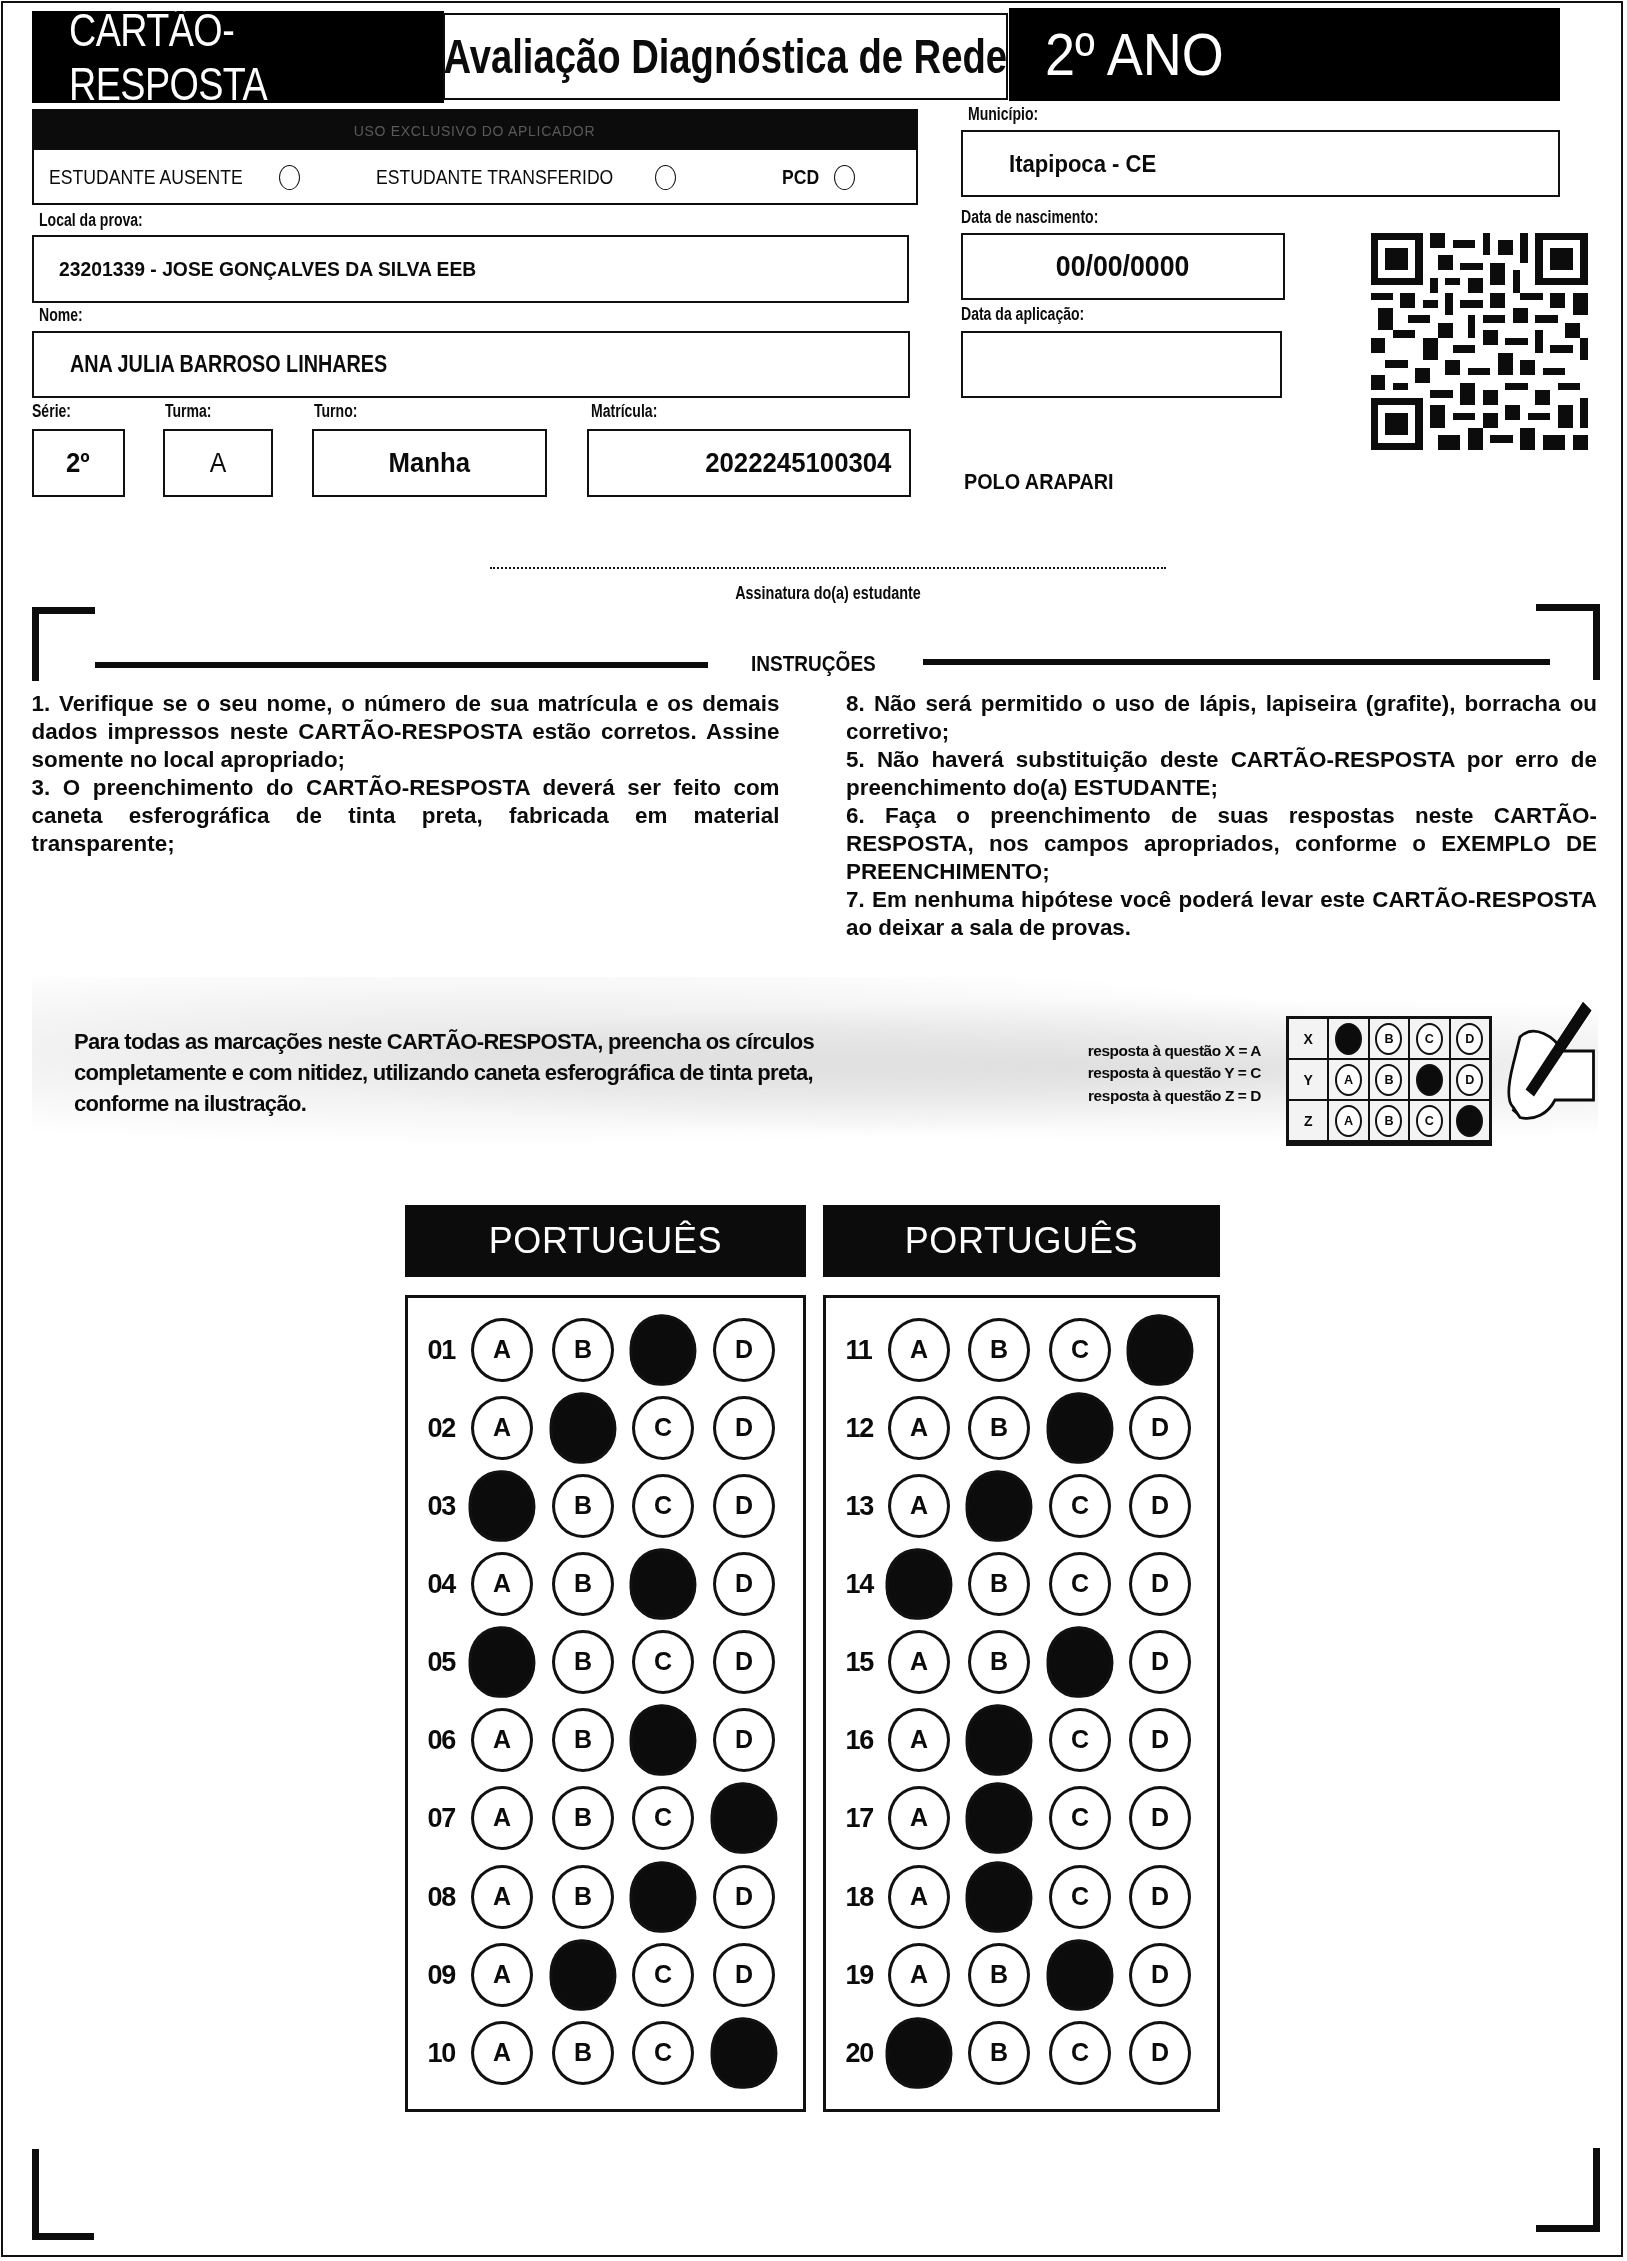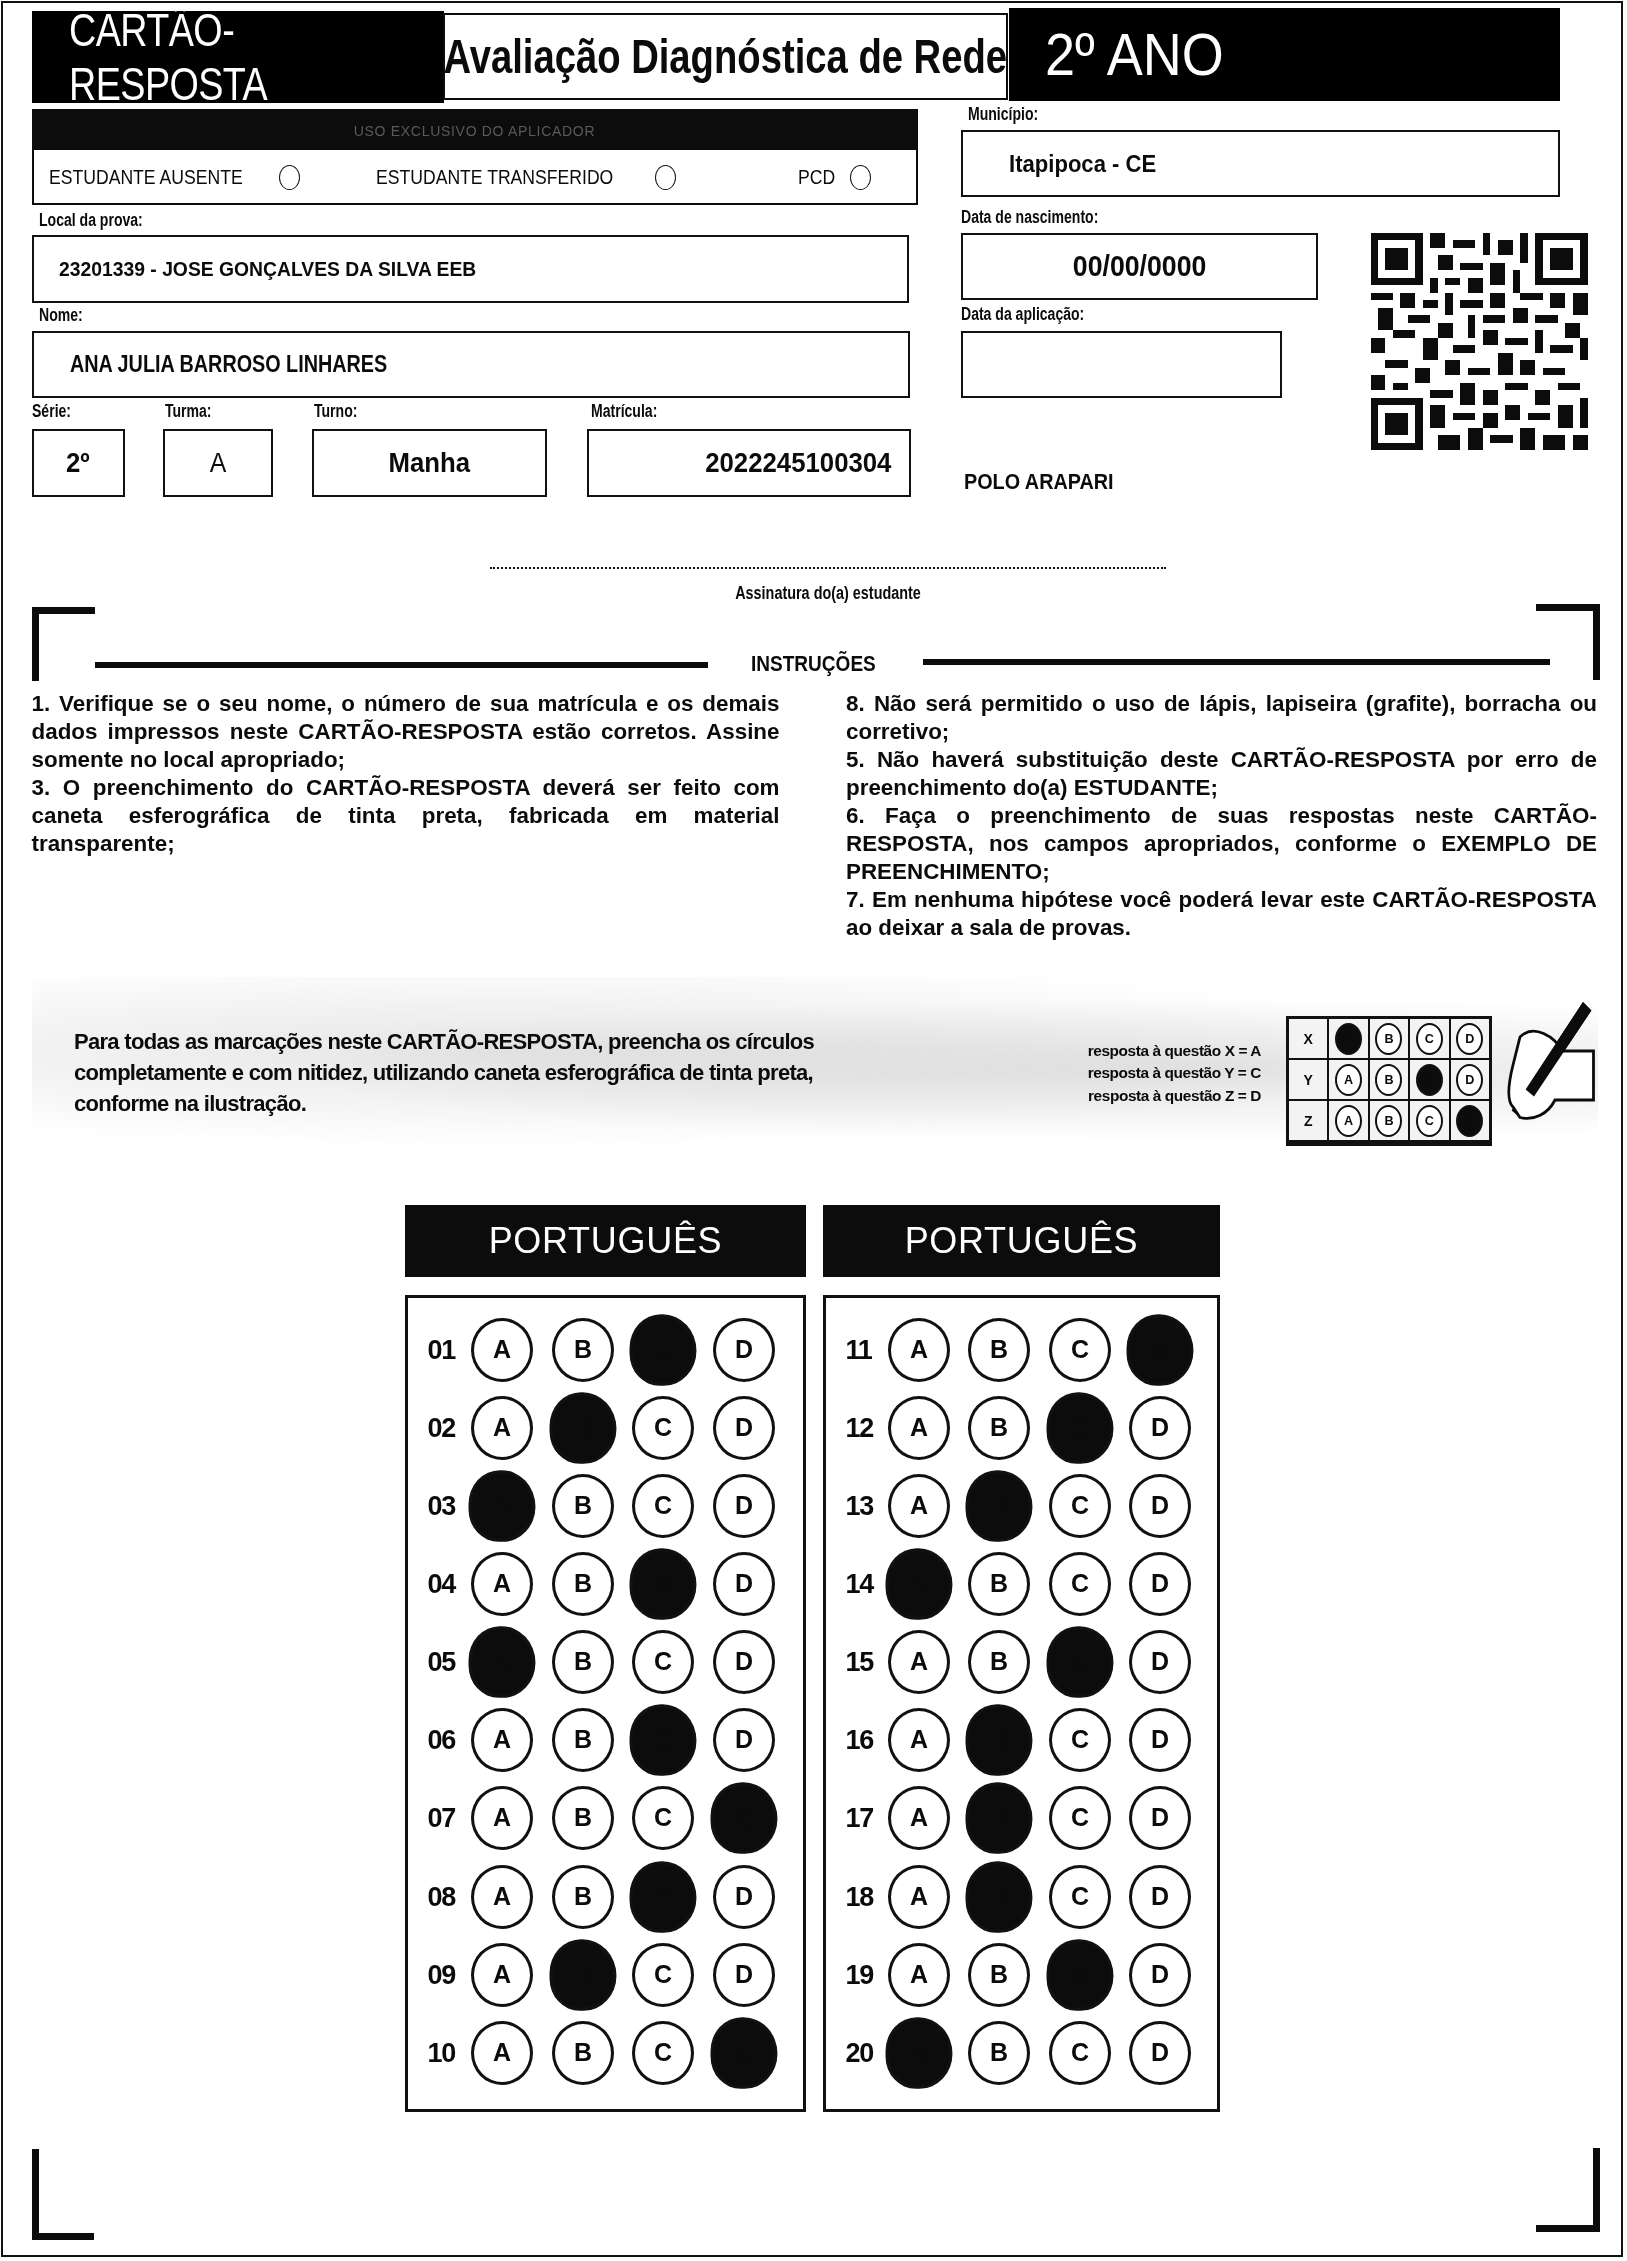--- a/index.html
+++ b/index.html
@@ -82,21 +82,21 @@
   <div class="app-band">USO EXCLUSIVO DO APLICADOR</div>
   <div class="app-row">
     <div class="app-item" style="left:15.4px;">
       <span class="lbl">ESTUDANTE AUSENTE</span>
       <span class="radio"></span>
     </div>
     <div class="app-item" style="left:342px;">
       <span class="lbl">ESTUDANTE TRANSFERIDO</span>
       <span class="radio"></span>
     </div>
-    <div class="app-item" style="left:764px;">
+    <div class="app-item" style="left:748px;font-weight:bold;">
       <span class="lbl">PCD</span>
       <span class="radio"></span>
     </div>
   </div>
 </div>
 
 <div class="abs lbl-sm" style="left:968px;top:104px;"><span>Município:</span></div>
 <div class="abs field" style="left:961px;top:130px;width:599px;height:67px;padding-left:46px;">
     <span>Itapipoca - CE</span>
   </div>
@@ -123,21 +123,21 @@
     <span>A</span>
   </div>
 <div class="abs field center" style="left:312px;top:429px;width:235px;height:68px;font-size:28px;">
     <span>Manha</span>
   </div>
 <div class="abs field right" style="left:587px;top:429px;width:324px;height:68px;font-size:28px;">
     <span>2022245100304</span>
   </div>
 
 <div class="abs lbl-sm" style="left:961px;top:207px;"><span>Data de nascimento:</span></div>
-<div class="abs field center" style="left:961px;top:233px;width:357px;height:67px;font-size:29px;">
+<div class="abs field center" style="left:961px;top:233px;width:324px;height:67px;font-size:29px;">
     <span>00/00/0000</span>
   </div>
 <div class="abs lbl-sm" style="left:961px;top:304px;"><span>Data da aplicação:</span></div>
 <div class="abs field center" style="left:961px;top:331px;width:321px;height:67px;">
     <span></span>
   </div>
 <div class="abs" style="left:964px;top:469px;font-size:22px;font-weight:bold;"><span style="display:inline-block;transform:scaleX(0.9);transform-origin:left;">POLO ARAPARI</span></div>
 
 <svg class="abs qr" viewBox="0 0 29 29" shape-rendering="crispEdges">
   <rect width="29" height="29" fill="#fff"></rect>

